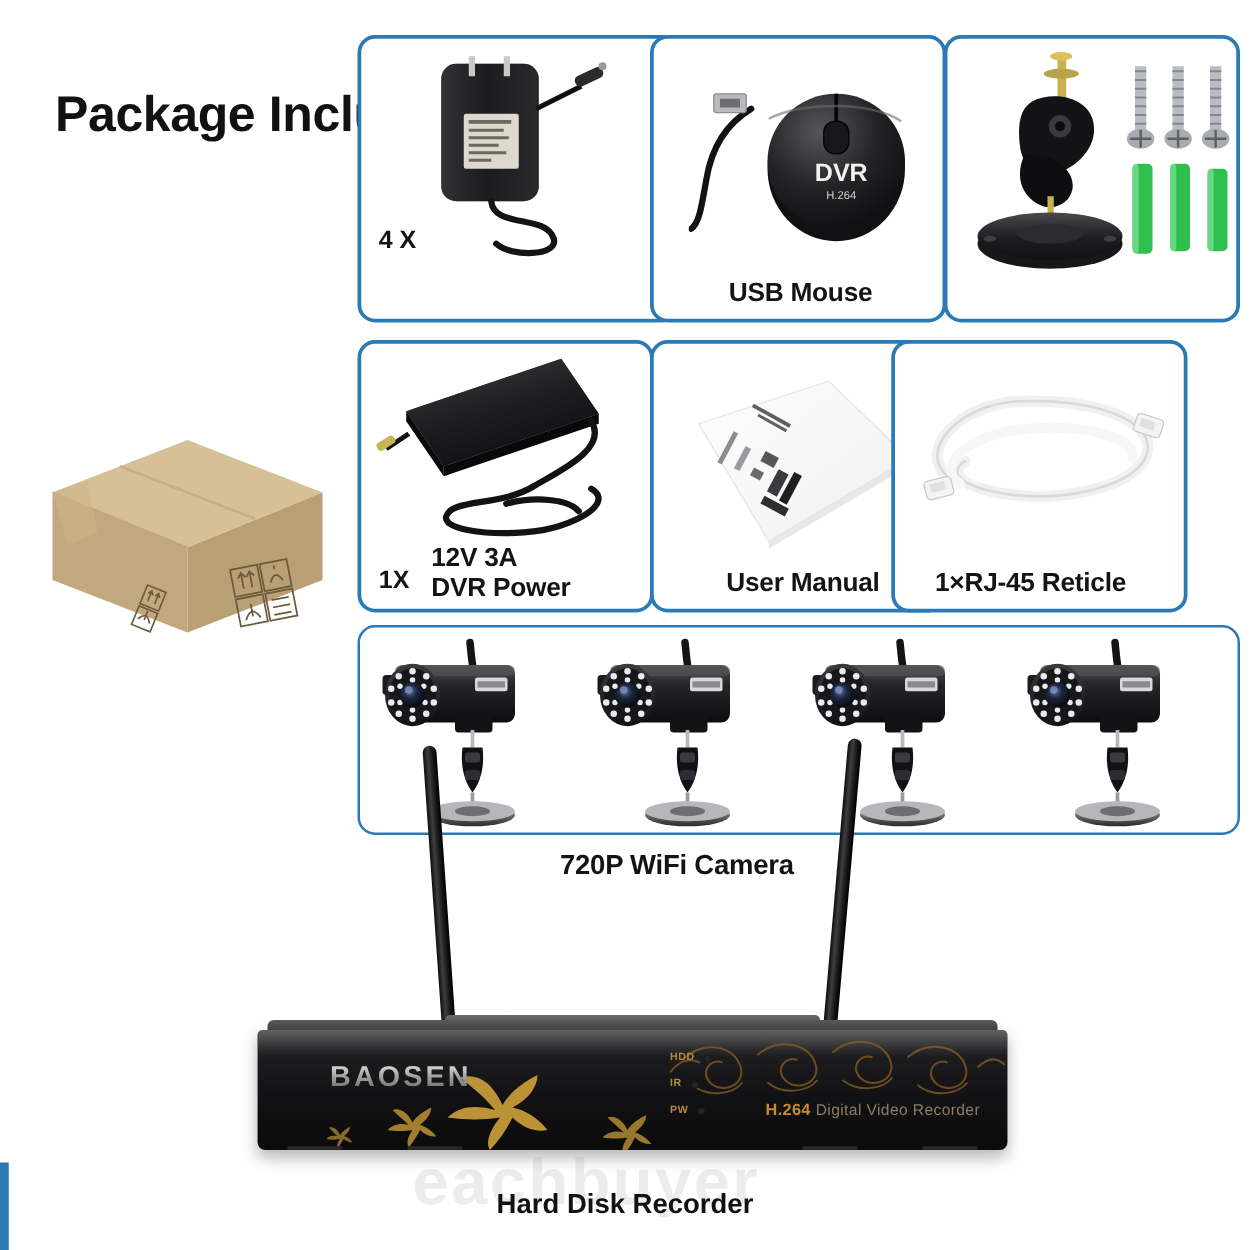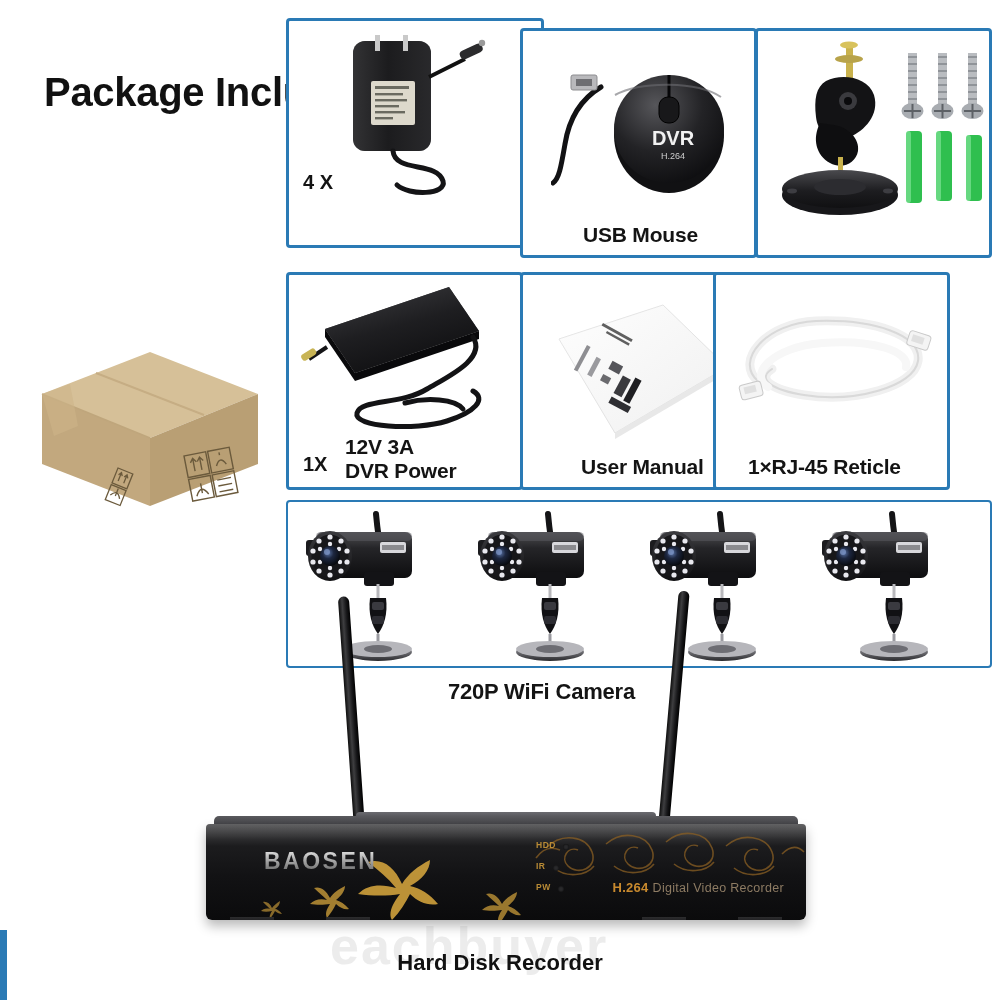--- a/index.html
+++ b/index.html
@@ -15,21 +15,21 @@
   .heading {
     position: absolute; left: 44px; top: 68px;
     font-size: 40px; font-weight: 700; color: #111;
     line-height: 1.22; letter-spacing: -0.3px;
   }
 
   
   .panel {
     position: absolute;
     border: 3px solid #2a7ab5;
-    border-radius: 4px;
+    border-radius: 14px;
     background: #fff;
   }
   .panel.thin { border-width: 2px; }
 
   .caption {
     position: absolute;
     font-size: 21px; font-weight: 700; color: #141414;
     white-space: nowrap; letter-spacing: -0.2px;
   }
   .qty {
@@ -139,21 +139,21 @@
 
       <g transform="translate(84,130) rotate(22)" fill="none" stroke="#6b5a3c" stroke-width="1.3">
         <rect x="0" y="0" width="16" height="16"></rect>
           <rect x="0" y="18" width="16" height="16"></rect>
         <path d="M5 12 L5 4 M3 6 L5 3 L7 6 M11 12 L11 4 M9 6 L11 3 L13 6"></path>
         <path d="M3 28 q5 -9 10 0 M8 19 l0 8"></path>
       </g>
     </svg>
   </div>
 
-  <div class="panel" style="left:286px; top:18px; width:258px; height:230px;">
+  <div class="panel" style="left:286px; top:28px; width:258px; height:230px;">
     <div class="art" style="left:36px; top:12px;">
       <svg width="170" height="165" viewBox="0 0 170 165">
         <rect x="28" y="8" width="78" height="110" rx="12" fill="#1b1b1d"></rect>
         <rect x="28" y="8" width="78" height="110" rx="12" fill="url(#g1)" opacity="0.5"></rect>
         <defs>
           <linearGradient id="g1" x1="0" y1="0" x2="1" y2="0">
             <stop offset="0" stop-color="#4a4a4c"></stop>
               <stop offset="0.45" stop-color="#1d1d1f"></stop>
               <stop offset="1" stop-color="#37373a"></stop>
           </linearGradient>

